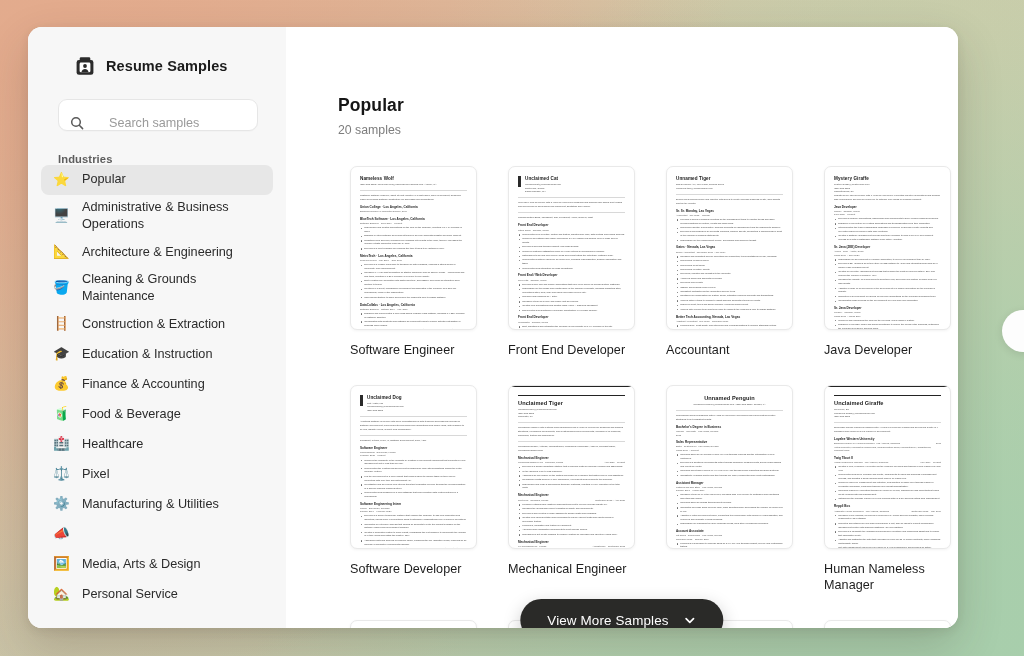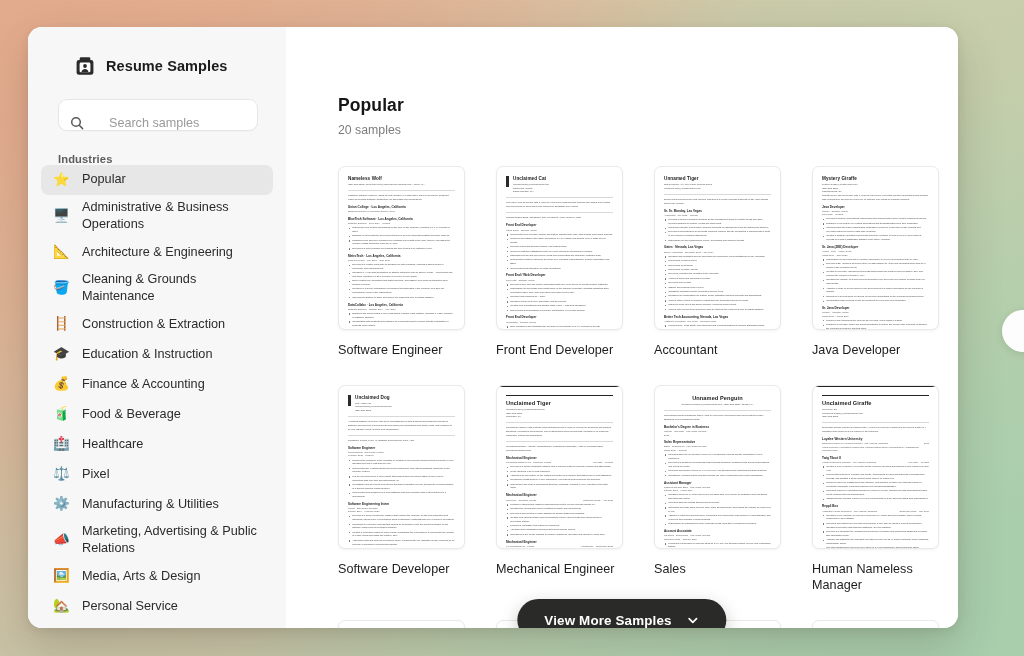--- a/index.html
+++ b/index.html
@@ -173,21 +173,21 @@
   }
 
   .grid {
     display: grid;
     grid-template-columns: repeat(4, 127px);
     column-gap: 31px;
     row-gap: 0px;
     padding-top: 29px;
   }
 
-  .card { width: 127px; cursor: pointer; }
+  .card { width: 127px; cursor: pointer; margin-left: 12px; }
   .thumb {
     width: 127px;
     height: 164px;
     background: #fff;
     border: 1px solid #e9e9e9;
     border-radius: 7px;
     box-shadow: 0 1px 3px rgba(0,0,0,0.055);
     overflow: hidden;
     position: relative;
   }
@@ -285,21 +285,21 @@
     align-items: center;
     gap: 15px;
     height: 42px;
     padding: 0 27px;
     background: #2a2a28;
     color: #ffffff;
     border: 0;
     border-radius: 21px;
     font-family: "Liberation Sans", sans-serif;
     font-size: 13.4px;
-    font-weight: bold;
+    font-weight: normal;
     letter-spacing: 0.15px;
     cursor: pointer;
     box-shadow: 0 6px 18px rgba(0,0,0,0.22);
     z-index: 40;
   }
   #cta svg { display: block; }
 </style>
 </head>
 <body>
 
@@ -378,21 +378,20 @@
           <div class="nav-item">
             <span class="nav-emoji">⚖️</span>
             <span class="nav-text">Pixel</span>
           </div>
           <div class="nav-item">
             <span class="nav-emoji">⚙️</span>
             <span class="nav-text">Manufacturing &amp; Utilities</span>
           </div>
           <div class="nav-item">
             <span class="nav-emoji">📣</span>
-            <span class="nav-text">Marketing, Advertising &amp; Public Relations</span>
           </div>
           <div class="nav-item">
             <span class="nav-emoji">🖼️</span>
             <span class="nav-text">Media, Arts &amp; Design</span>
           </div>
           <div class="nav-item">
             <span class="nav-emoji">🏡</span>
             <span class="nav-text">Personal Service</span>
           </div>
         </nav>
@@ -754,21 +753,20 @@
                   <div class="doc-h">Account Associate</div>
                   <div class="doc-sub">
                     <span>
                       <div>Ulti-Sales · Commercial · Las Vegas, Nevada</div>
                       <div>November 2015 – January 2016</div>
                     </span>
                   </div>
                   <div class="doc-bul">Performed a successful to increase sales for 5.4% per year through product, service and relationship testing.</div>
                 </div>
               </div>
-              <div class="card-label">Sales</div>
             </div>
             <div class="card">
               <div class="thumb">
                 <div class="doc-topbar"></div>
                 <div class="doc">
                   <div class="doc-topbar"></div>
                   <div style="padding-left: 0px;">
                     <div class="doc-name big">Unclaimed Giraffe</div>
                     <div class="doc-contact">
                       <div>Greenville, SC</div>

